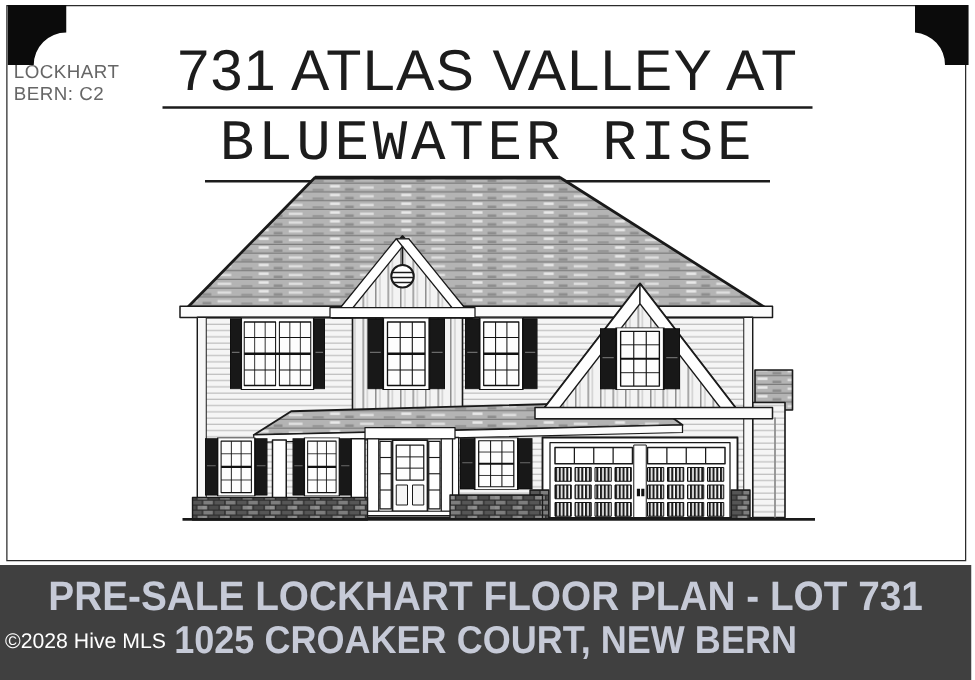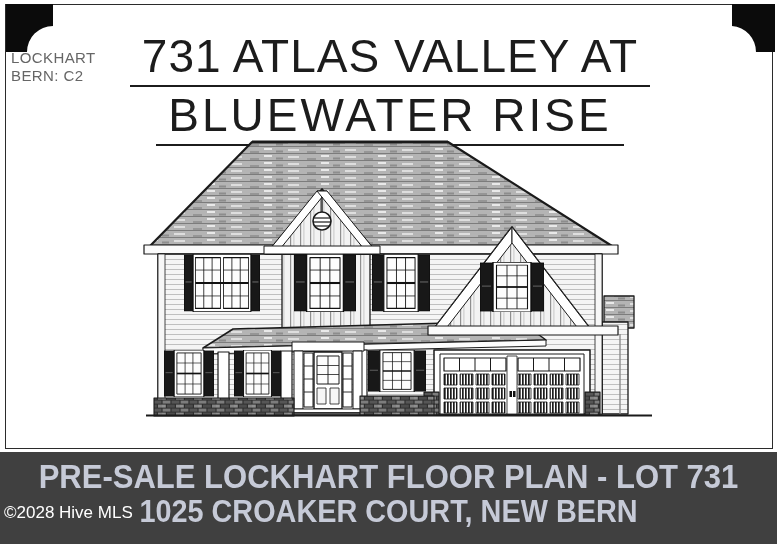--- a/index.html
+++ b/index.html
@@ -16,21 +16,21 @@
   .corner.tr{right:5px;transform:scaleX(-1);}
   .plan-label{
     position:absolute;left:11px;top:49px;font-size:15px;line-height:18px;
     color:#666666;letter-spacing:.4px;white-space:nowrap;
   }
   .title{position:absolute;left:0;right:0;top:11px;text-align:center;color:#1c1c1c;margin-top:20px;}
   .title .line span{
     display:inline-block;font-size:46px;line-height:50px;font-weight:400;
     border-bottom:2.6px solid #1c1c1c;padding:0 12px 4px;letter-spacing:1px;
   }
-  .title .line2{margin-top:3px;}
+  .title .line2{margin-top:3px;font-family:Liberation Mono, monospace;}
   .title .line2 span{letter-spacing:3px;}
   .house-svg{position:absolute;left:0;top:0;}
   .banner{
     position:absolute;left:0;top:452px;width:777px;height:92px;
     background:#404040;color:#c6cad7;font-weight:bold;
   }
   .banner .b1{
     margin-top:8px;text-align:center;font-size:33px;line-height:34px;
     transform:scaleX(.94);transform-origin:center;white-space:nowrap;
   }

